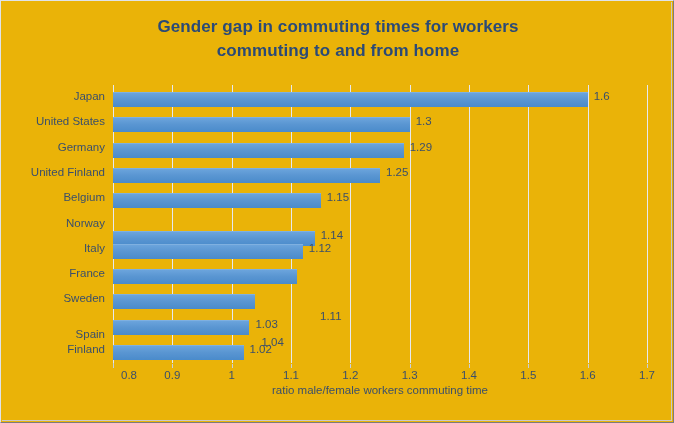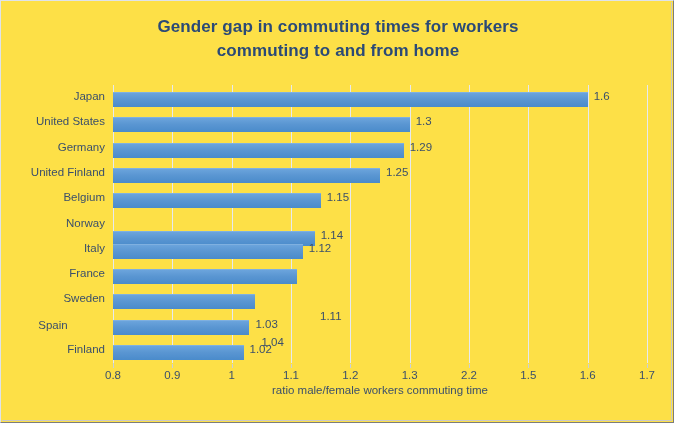--- a/index.html
+++ b/index.html
@@ -8,21 +8,21 @@
     background: #ffffff;
   }
   body {
     font-family: "Liberation Sans", sans-serif;
   }
   #chart-frame {
     position: relative;
     width: 674px;
     height: 423px;
     box-sizing: border-box;
-    background: #fde047;
+    background: #eab308;
     border-top: 1px solid #dfe3ea;
     border-left: 1px solid #dfe3ea;
     border-right: 1px solid #7c7c7c;
     border-bottom: 1px solid #7c7c7c;
     overflow: hidden;
   }
   #inner-edge {
     position: absolute;
     left: 1px; top: 1px;
     width: 670px; height: 419px;
@@ -161,21 +161,21 @@
   <div id="cat-axis">
       <div class="cat-label" style="top: 5px;">Japan</div>
       <div class="cat-label" style="top: 30.3px;">United States</div>
       <div class="cat-label" style="top: 55.6px;">Germany</div>
       <div class="cat-label" style="top: 80.9px;">United Finland</div>
       <div class="cat-label" style="top: 106.2px;">Belgium</div>
       <div class="cat-label" style="top: 131.5px;">Norway</div>
       <div class="cat-label" style="top: 156.8px;">Italy</div>
       <div class="cat-label" style="top: 182.1px;">France</div>
       <div class="cat-label" style="top: 207.4px;">Sweden</div>
-      <div class="cat-label" style="top: 234px; text-align: center;">Spain</div>
+      <div class="cat-label" style="top: 243px;">Spain</div>
       <div class="cat-label" style="top: 258px;">Finland</div>
     </div>
 
   <div id="plot-area">
       <div class="gridline" style="left: 0px;"></div>
       <div class="gridline" style="left: 59.3333px;"></div>
       <div class="gridline" style="left: 118.667px;"></div>
       <div class="gridline" style="left: 178px;"></div>
       <div class="gridline" style="left: 237.333px;"></div>
       <div class="gridline" style="left: 296.667px;"></div>
@@ -224,33 +224,33 @@
         <div class="bar-label" style="left: 142.467px;">1.03</div>
       </div>
       <div class="bar-row" style="top: 254px;">
         <div class="bar" title="Finland: 1.02" style="width: 130.533px;"></div>
         <div class="bar-label" style="left: 136.533px;">1.02</div>
       </div>
     </div>
 
   <div id="x-ticks">
       <div class="tick-mark" style="left: 0px;"></div>
-      <div class="tick-label" style="left: 0px;">0.8</div>
+      <div class="tick-label" style="left: 16px;">0.8</div>
       <div class="tick-mark" style="left: 59.3333px;"></div>
       <div class="tick-label" style="left: 59.3333px;">0.9</div>
       <div class="tick-mark" style="left: 118.667px;"></div>
       <div class="tick-label" style="left: 118.667px;">1</div>
       <div class="tick-mark" style="left: 178px;"></div>
       <div class="tick-label" style="left: 178px;">1.1</div>
       <div class="tick-mark" style="left: 237.333px;"></div>
       <div class="tick-label" style="left: 237.333px;">1.2</div>
       <div class="tick-mark" style="left: 296.667px;"></div>
       <div class="tick-label" style="left: 296.667px;">1.3</div>
       <div class="tick-mark" style="left: 356px;"></div>
-      <div class="tick-label" style="left: 356px;">2.2</div>
+      <div class="tick-label" style="left: 356px;">1.4</div>
       <div class="tick-mark" style="left: 415.333px;"></div>
       <div class="tick-label" style="left: 415.333px;">1.5</div>
       <div class="tick-mark" style="left: 474.667px;"></div>
       <div class="tick-label" style="left: 474.667px;">1.6</div>
       <div class="tick-mark" style="left: 534px;"></div>
       <div class="tick-label" style="left: 534px;">1.7</div>
     </div>
 
   <div id="x-axis-title">ratio male/female workers commuting time</div>
 </div>

